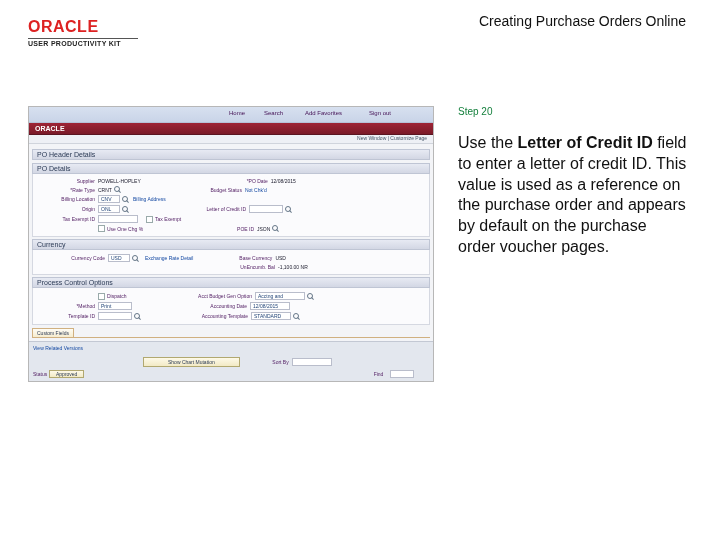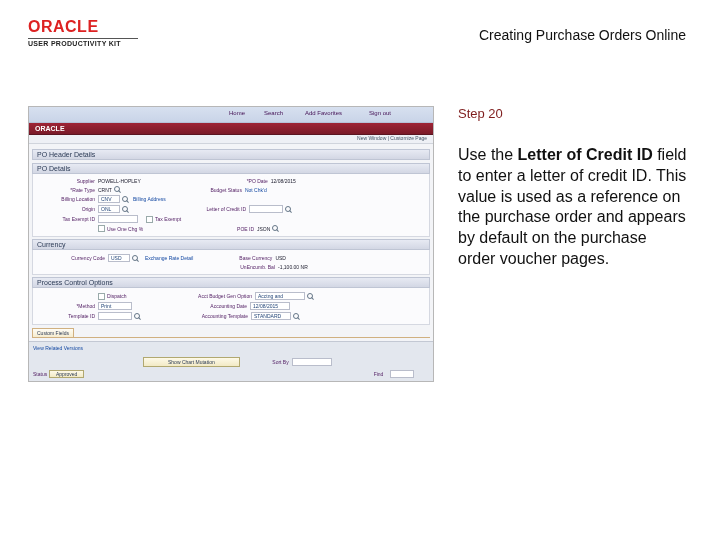--- a/index.html
+++ b/index.html
@@ -30,21 +30,21 @@
     margin: 2px 0 1px 0;
   }
   .logo-sub {
     font-size: 7px;
     font-weight: bold;
     letter-spacing: 0.3px;
     color: #222;
   }
   .page-title {
     position: absolute;
-    top: 27px;
+    top: 13px;
     right: 34px;
     font-size: 14px;
     color: #111;
   }
   .screenshot {
     position: absolute;
     top: 106px;
     left: 28px;
     width: 406px;
     height: 276px;
@@ -181,23 +181,23 @@
   .bot-link {
     font-size:5px; color:#1348a2;
   }
   .r-col {
     position:absolute;
     top:106px;
     left:458px;
     width:230px;
   }
   .step-label {
-    font-size:13px;
-    color:#7f1d1d;
-    margin-bottom:24px;
+    font-size:10px;
+    color:#15803d;
+    margin-bottom:16px;
   }
   .step-body {
     font-size:16px;
     line-height:1.3;
     color:#111;
   }
 </style>
 </head>
 <body>
 

